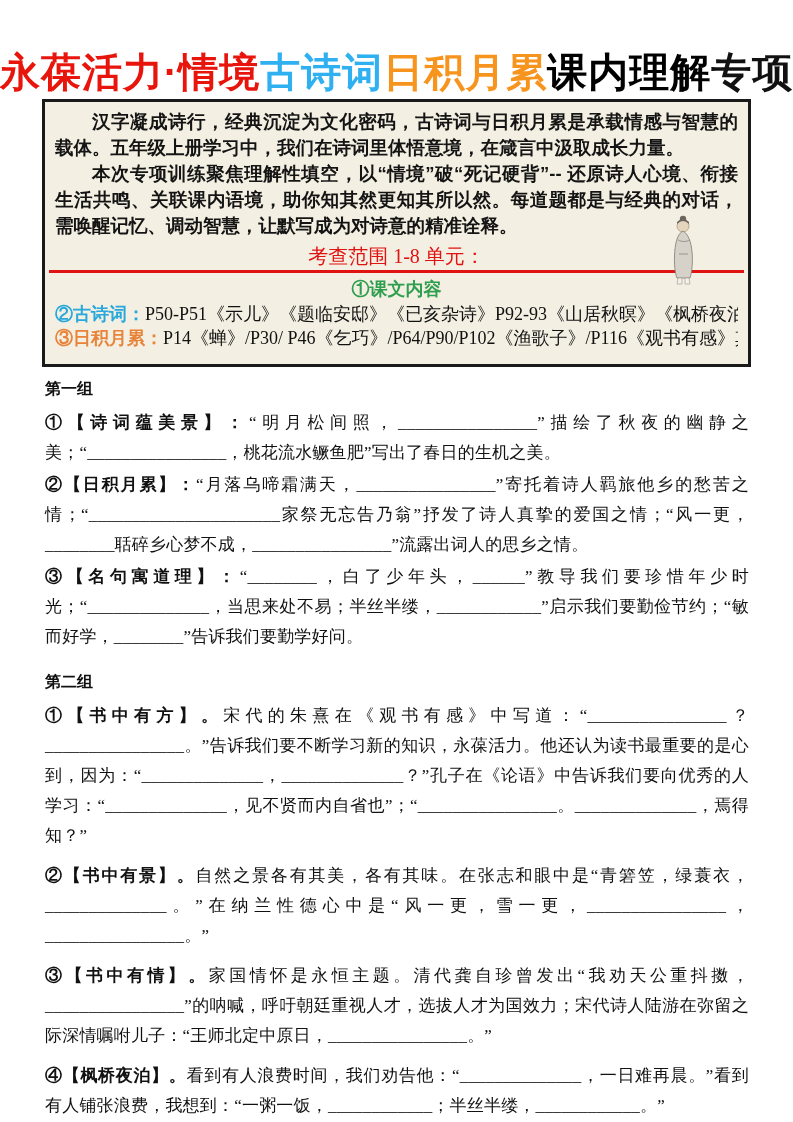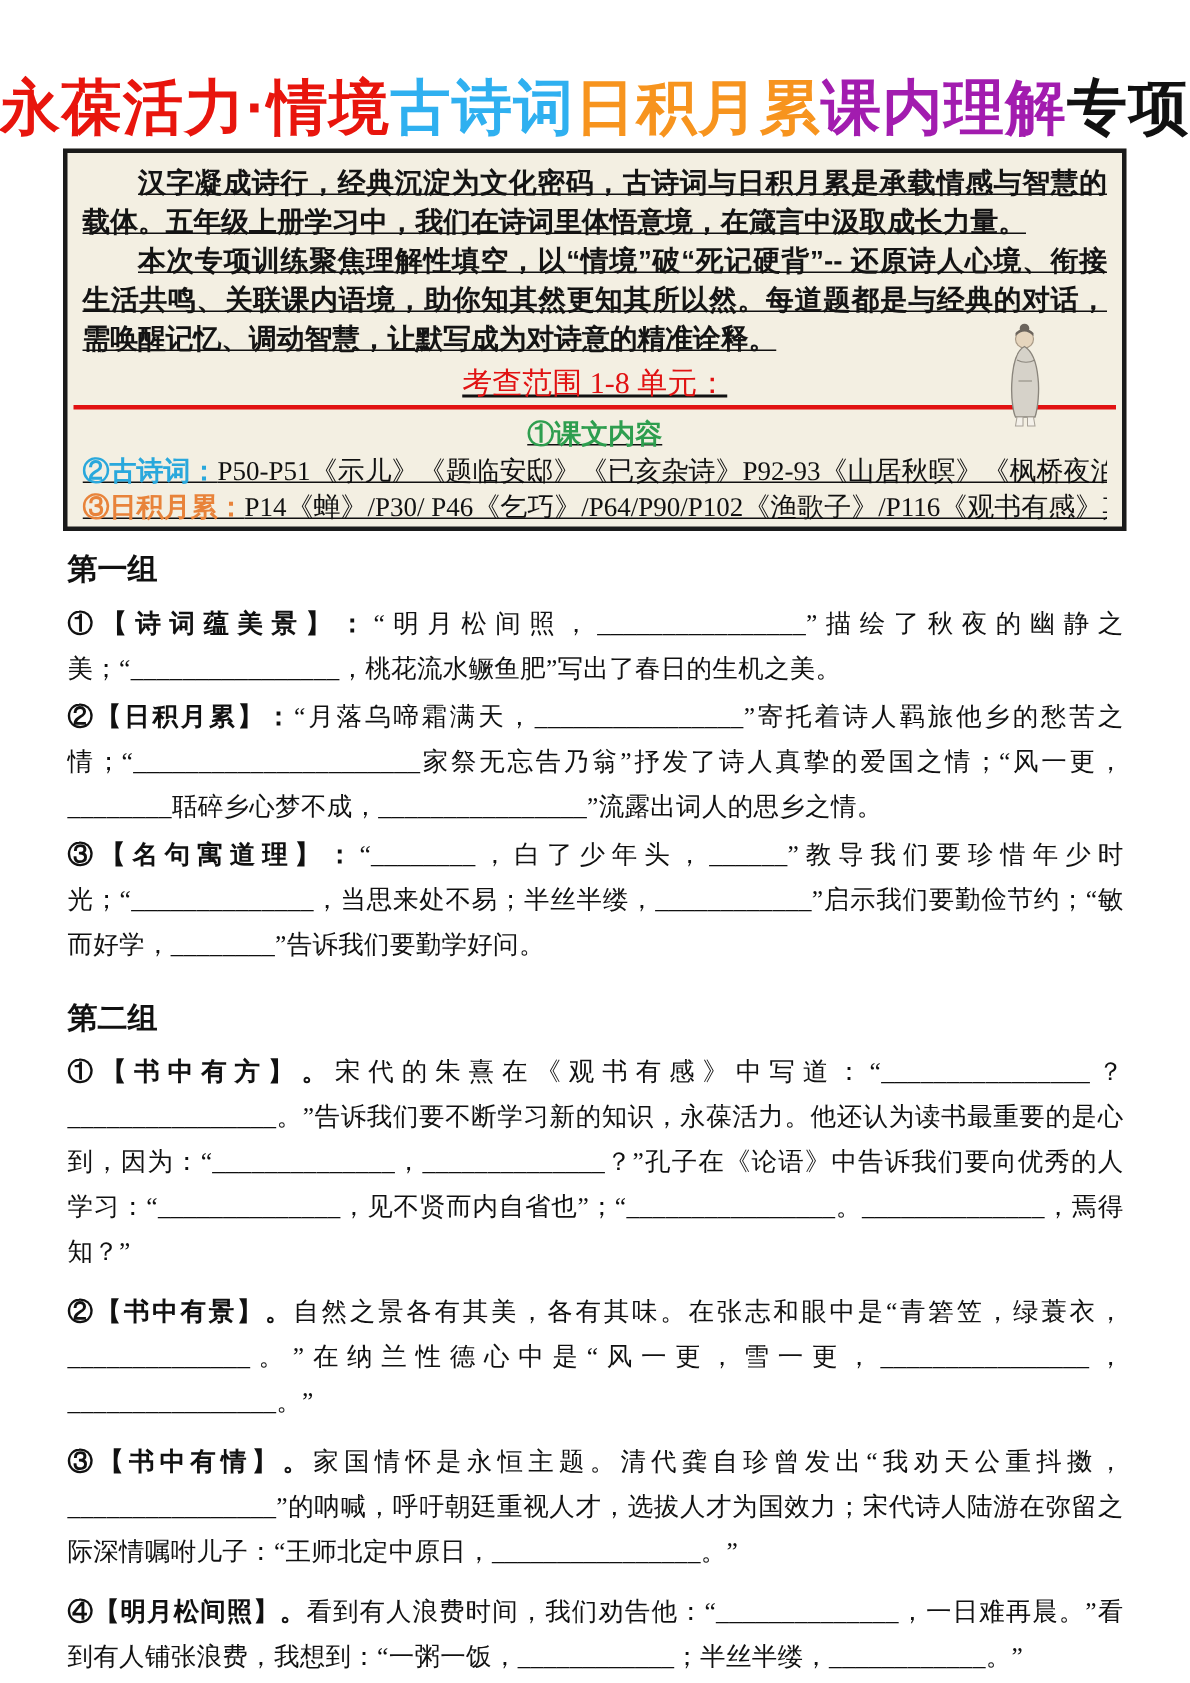--- a/index.html
+++ b/index.html
@@ -10,26 +10,26 @@
   }
   
   .title{
     text-align:center;margin:52px 0 7px 0;line-height:1;
     font-family:"Liberation Sans",sans-serif;font-weight:bold;
     font-size:40px;letter-spacing:1px;white-space:nowrap;
   }
   .c-red{color:#e8150d;}
   .c-blue{color:#2fb0f0;}
   .c-orange{color:#f7941e;text-align:center;}
-  .c-green{color:#a21caf;}
+  .c-green{color:#000000;}
   .c-black{color:#111111;}
   
   .intro-box{
     margin:0 42px;border:3px solid #1a1a1a;background:#f3efe2;
-    padding:7px 10px 0 10px;position:relative;text-decoration:underline;
+    padding:7px 10px 13px 10px;position:relative;
   }
   .intro-box p.lead{
     margin:0;font-family:"Liberation Sans",sans-serif;font-weight:bold;
     font-size:18.5px;line-height:26px;text-indent:2em;text-align:justify;color:#141414;
   }
   .scope{
     text-align:center;color:#e11212;font-size:20px;line-height:26px;margin-top:4px;
     font-family:"Liberation Serif",serif;
   }
   .red-rule{border:0;border-top:3px solid #e11212;margin:1px -6px 4px -6px;}
@@ -37,21 +37,21 @@
   .box-item{white-space:nowrap;overflow:hidden;}
   .item-label{font-weight:bold;}
   .lbl-green{color:#2e9e4f;}
   .lbl-blue{color:#29a8dc;}
   .lbl-orange{color:#e8833a;}
   .scholar{position:absolute;right:48px;top:112px;z-index:2;}
   
   .main{margin:0 44px 0 45px;}
   .group-heading{
     font-family:"Liberation Sans",sans-serif;font-weight:bold;
-    font-size:20px;margin:12px 0 8px 0;
+    font-size:16px;margin:12px 0 8px 0;
   }
   .g2 .group-heading{margin-top:20px;}
   .q{
     font-size:17px;line-height:30px;text-align:justify;
     margin:0 0 2px 0;letter-spacing:0.2px;
   }
   .g2 .q{margin-bottom:10px;}
   .q .prefix{font-weight:bold;margin-top:31px;}
 </style>
 </head>
@@ -108,16 +108,16 @@
 
   <div class="group g2">
     <div class="group-heading">第二组</div>
 
     <p class="q"><span class="prefix">①【书中有方】。</span><span>宋代的朱熹在《观书有感》中写道：“________________？________________。”告诉我们要不断学习新的知识，永葆活力。他还认为读书最重要的是心到，因为：“______________，______________？”孔子在《论语》中告诉我们要向优秀的人学习：“______________，见不贤而内自省也”；“________________。______________，焉得知？”</span></p>
 
     <p class="q"><span class="prefix">②【书中有景】。</span><span>自然之景各有其美，各有其味。在张志和眼中是“青箬笠，绿蓑衣，______________。”在纳兰性德心中是“风一更，雪一更，________________，________________。”</span></p>
 
     <p class="q"><span class="prefix">③【书中有情】。</span><span>家国情怀是永恒主题。清代龚自珍曾发出“我劝天公重抖擞，________________”的呐喊，呼吁朝廷重视人才，选拔人才为国效力；宋代诗人陆游在弥留之际深情嘱咐儿子：“王师北定中原日，________________。”</span></p>
 
-    <p class="q"><span class="prefix">④【明月松间照】。</span><span>看到有人浪费时间，我们劝告他：“______________，一日难再晨。”看到有人铺张浪费，我想到：“一粥一饭，____________；半丝半缕，____________。”</span></p>
+    <p class="q"><span class="prefix">④【枫桥夜泊】。</span><span>看到有人浪费时间，我们劝告他：“______________，一日难再晨。”看到有人铺张浪费，我想到：“一粥一饭，____________；半丝半缕，____________。”</span></p>
   </div>
 
 </div>
 
 </body></html>

